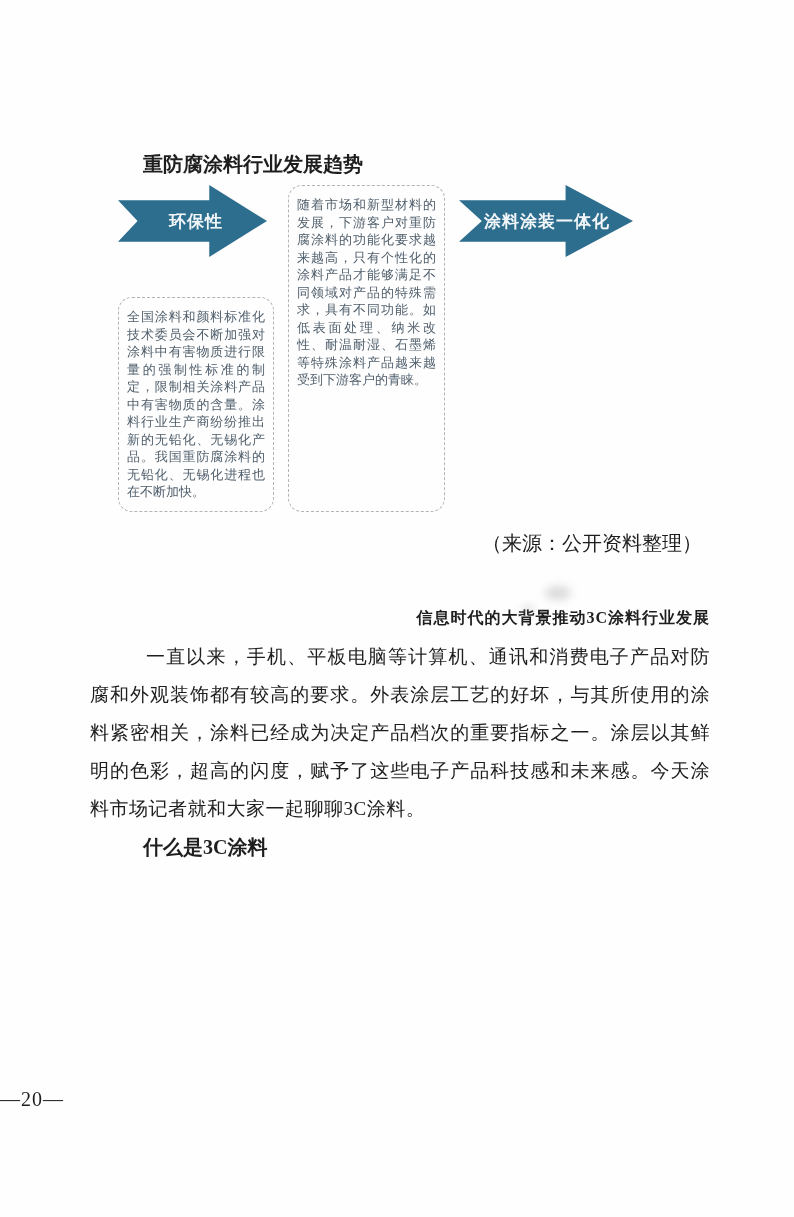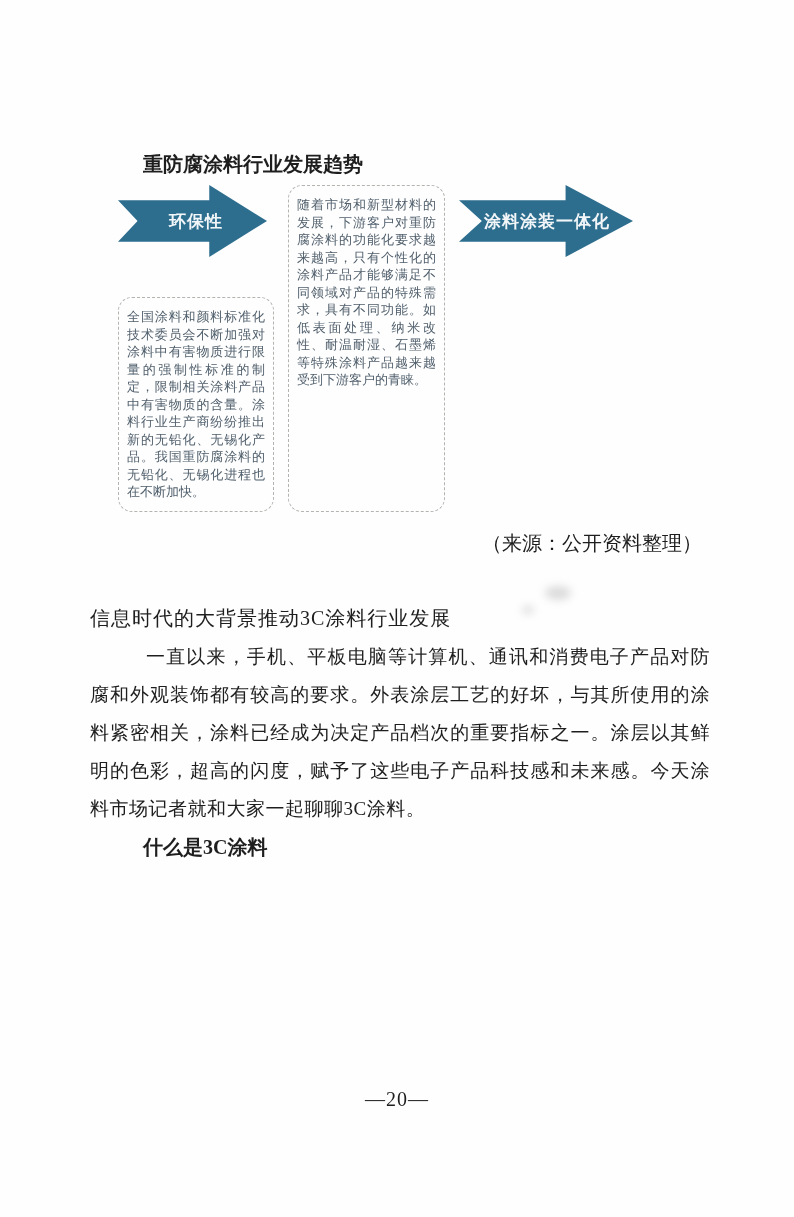--- a/index.html
+++ b/index.html
@@ -39,29 +39,29 @@
   }
   .trend-box p{
     margin:0;font-size:13px;line-height:17.5px;text-align:justify;
     color:var(--color-box-text,#51606d);
   }
   .source-note{
     text-align:right;font-size:20px;line-height:26px;
     margin:18px 8px 0 0;
   }
   .article-title{
-    text-align:left;font-size:20px;font-weight:normal;
+    text-align:right;font-size:16px;font-weight:bold;
     line-height:40px;margin:42px 0 0 0;letter-spacing:1px;
   }
   .para-1{margin-top:44px;}
   .article-subheading{
     font-size:20px;line-height:38px;font-weight:bold;margin:0 0 0 53px;
   }
   .page-number{
-    position:absolute;left:0;right:0;top:1088px;text-align:center;
+    position:absolute;left:0;right:0;top:1088px;
     font-size:20px;letter-spacing:1px;
   }
   .smudge{
     position:absolute;border-radius:50%;background:#9a9a9a;
     filter:blur(4px);opacity:0.35;
   }
   .smudge-1{left:545px;top:586px;width:26px;height:14px;}
   .smudge-2{left:522px;top:606px;width:12px;height:8px;}
 </style>
 </head>

